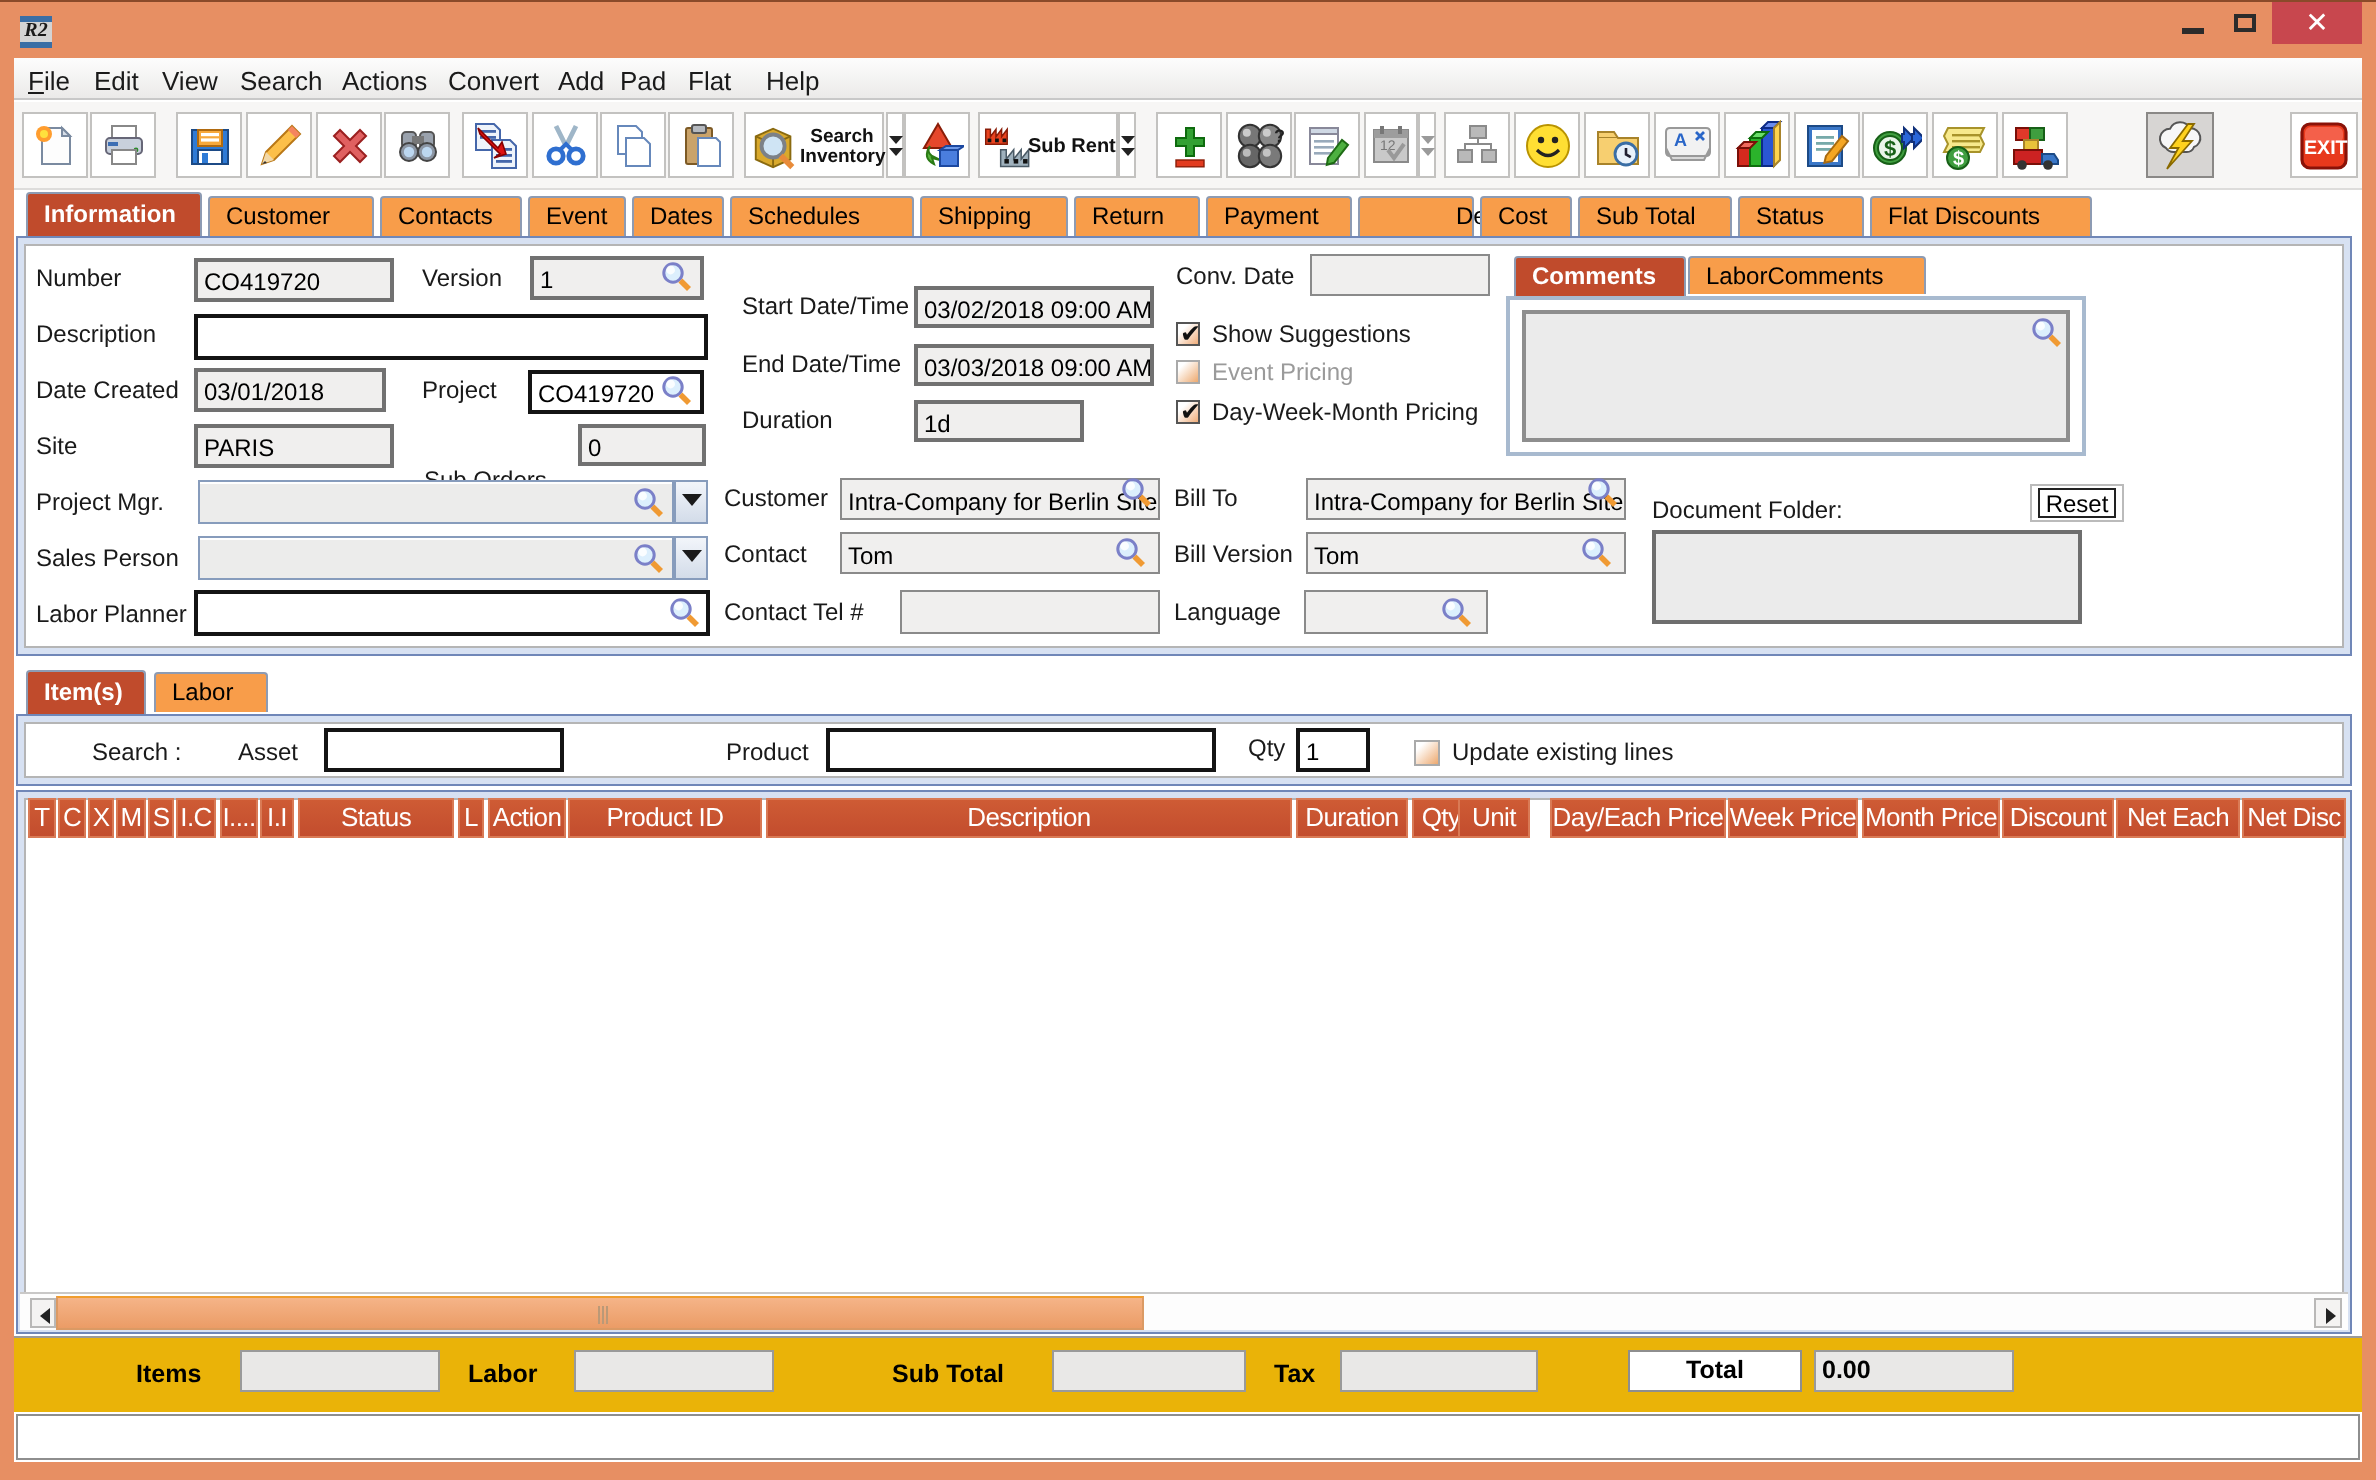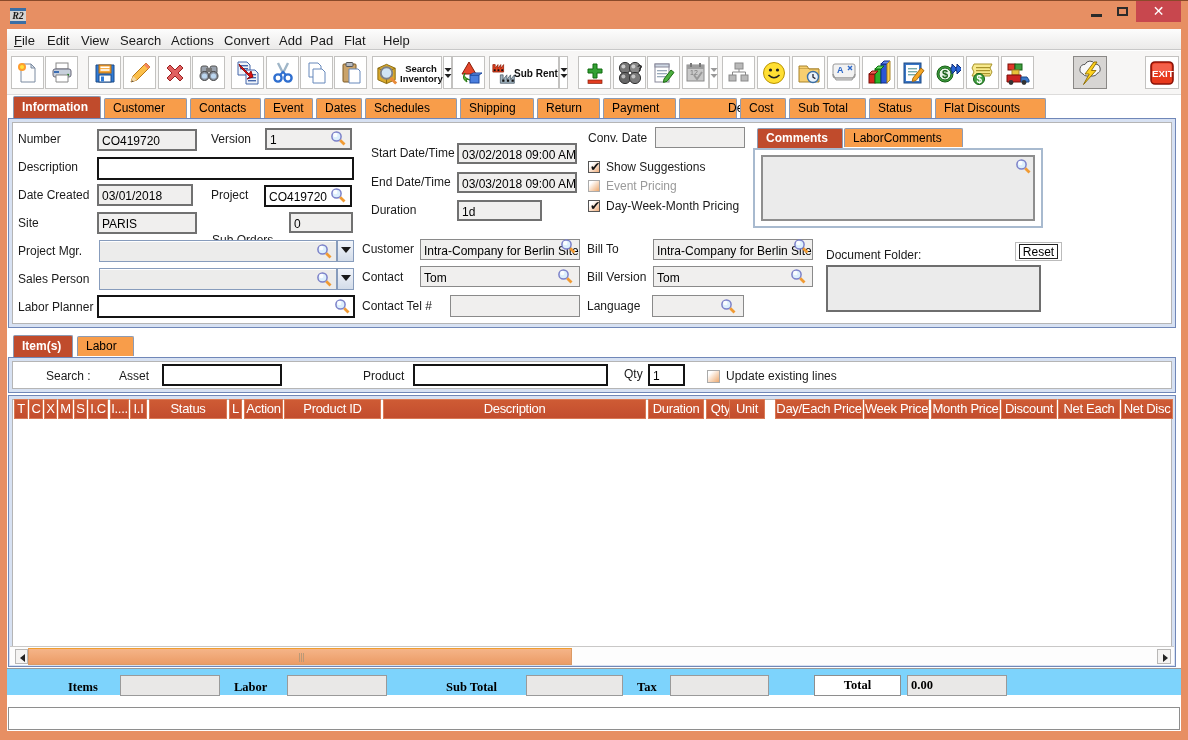--- a/index.html
+++ b/index.html
@@ -40,21 +40,21 @@
 .grp-title { position:absolute; top:-7px; left:7px; background:#fff; padding:0 3px; font-weight:bold; font-size:12px; }
 .chk { position:absolute; width:12px; height:12px; border:1px solid #555; background:linear-gradient(135deg,#ffffff 25%,#f0ad7a); }
 .chk.on:after { content:"\2714"; position:absolute; left:1px; top:-3px; font-size:12.5px; color:#111; }
 .chk.dis { background:linear-gradient(135deg,#fff 20%,#eda96f); border-color:#aaa; }
 
 #searchpanel { position:absolute; left:1px; top:328px; width:1168px; height:36px; background:#fff; box-shadow:0 0 0 1px #7087b8 inset, 0 0 0 4px #d7e1f2 inset, 0 0 0 5px #b5b5b5 inset; }
 #tablewrap { position:absolute; left:1px; top:366px; width:1168px; height:272px; background:#fff; box-shadow:0 0 0 1px #7087b8 inset, 0 0 0 4px #d7e1f2 inset, 0 0 0 5px #b5b5b5 inset; }
 .th { position:absolute; top:4px; height:20px; background:linear-gradient(#cf5c35,#c24c2d); color:#fff; font-size:13px; text-align:center; line-height:20px; overflow:hidden; white-space:nowrap; box-shadow:0 0 0 1px #d97a55 inset; letter-spacing:-0.3px; }
 
 
-#totals { position:absolute; left:0px; top:639px; width:1174px; height:27px; background:#7dd3fc; border-top:1px solid #9a9a9a;font-family:Liberation Serif, serif; }
+#totals { position:absolute; left:0px; top:639px; width:1174px; height:38px; background:#eab308; border-top:1px solid #9a9a9a; }
 .tlbl { position:absolute; top:11px; font-weight:bold; font-size:12.5px; }
 .tfld { position:absolute; top:6px; height:21px; background:#e9e8e7; border:1px solid #9a9a9a; }
 #statusbar { position:absolute; left:1px; top:678px; width:1172px; height:23px; background:#fff; border:1px solid #8e8e8e; }
 </style>
 </head>
 <body>
 <div id="win">
   <div id="titlebar">
     <div id="icon-r2">R2</div>
     <div id="btn-min"></div>

